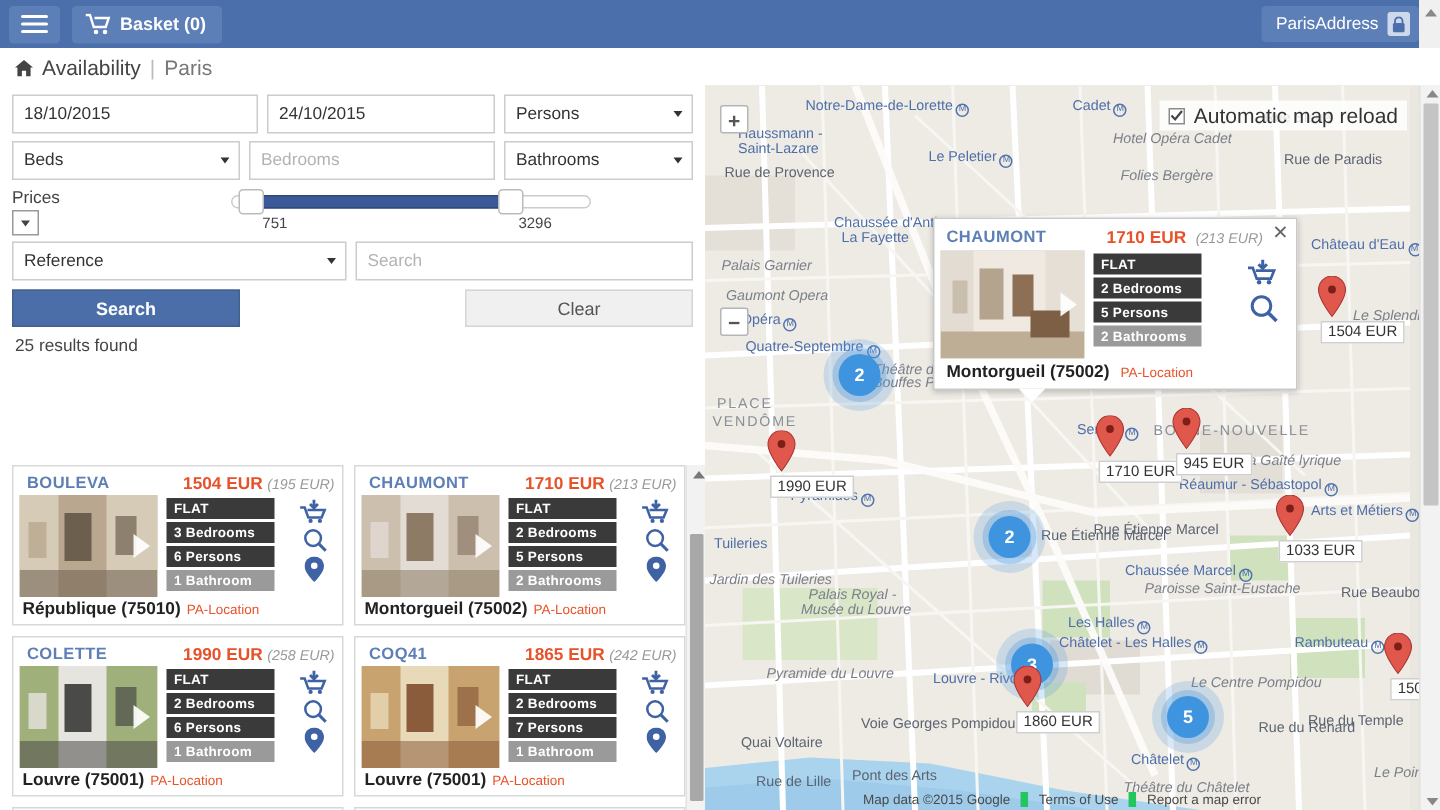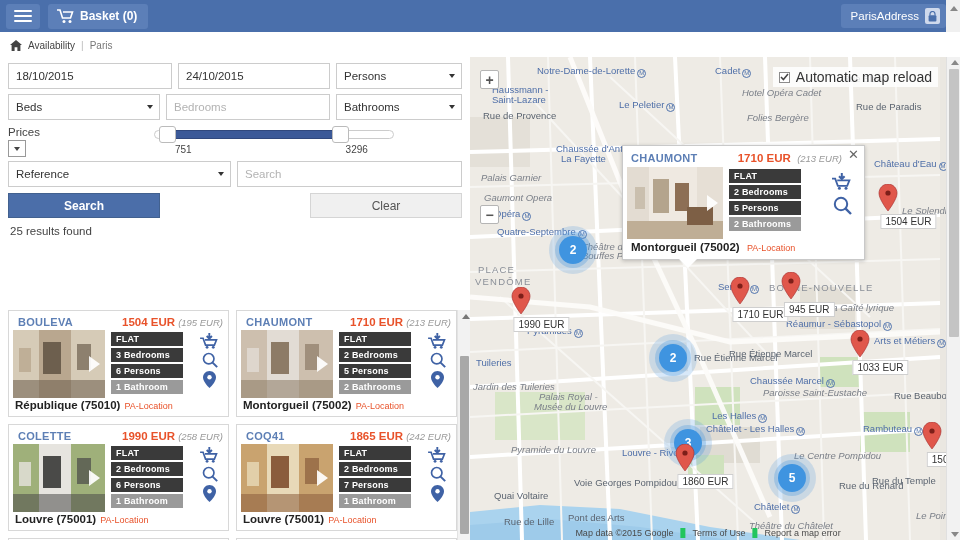--- a/index.html
+++ b/index.html
@@ -42,21 +42,21 @@
   }
   .lock-ico {
     width: 15px; height: 16px; background: #cfd9ec; border-radius: 2px;
     display:flex; align-items:center; justify-content:center;
   }
   .lock-ico svg { display:block; }
 
   
   .breadcrumb {
     height: 20px; display: flex; align-items: center; gap: 6px;
-    padding: 0 10px; font-size: 10px; color: #444;
+    padding: 0 10px; font-size: 14px; color: #444;
     background: #fff; margin-top: 3px;
   }
   .breadcrumb .home-ico { display:flex; align-items:center; }
   .breadcrumb a { color:#444; text-decoration:none; cursor:pointer; }
   .breadcrumb .sep { color:#bbb; }
   .breadcrumb .crumb-cur { color:#777; }
 
   
   .main {
     position: absolute; top: 57px; left: 0; right: 0; bottom: 0;

